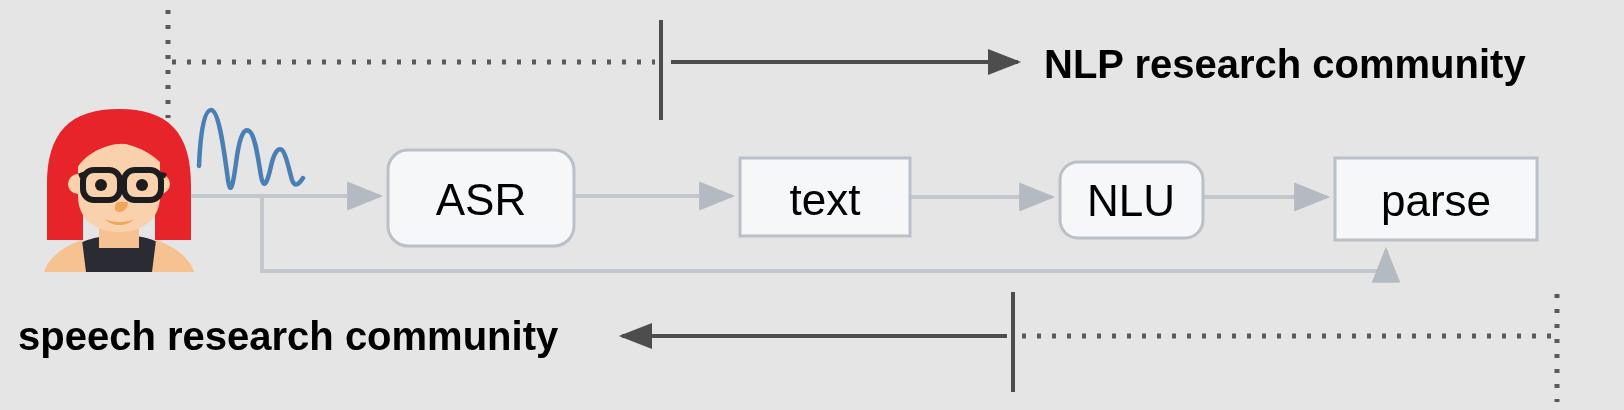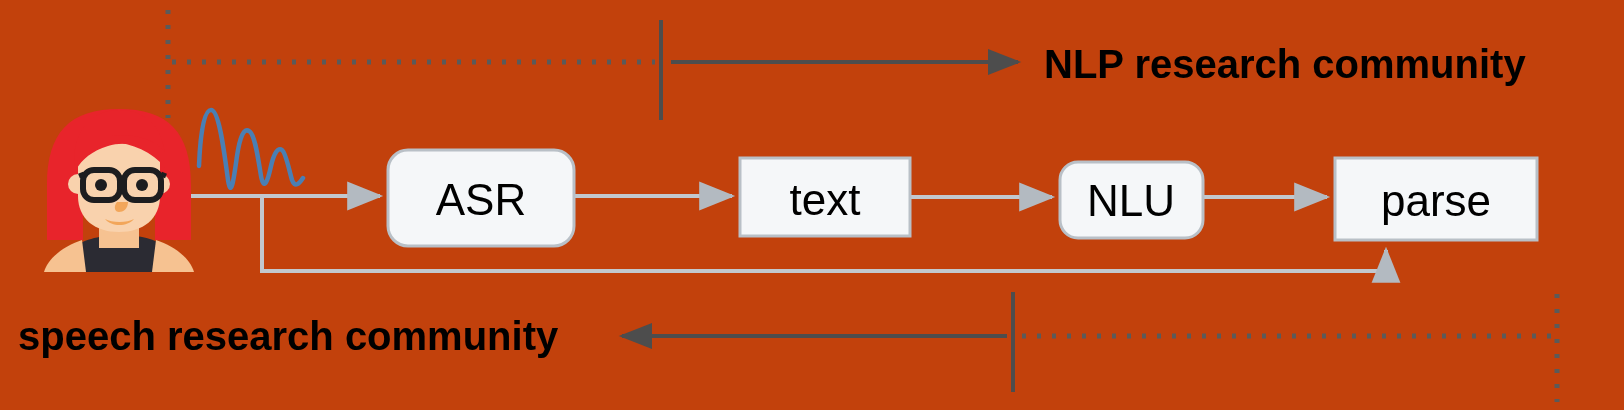--- a/index.html
+++ b/index.html
@@ -8,21 +8,21 @@
     padding: 0;
     background: #ffffff;
   }
   body {
     font-family: "Liberation Sans", sans-serif;
   }
   #canvas {
     position: relative;
     width: 1624px;
     height: 410px;
-    background: #c2410c;
+    background: #e5e5e5;
     overflow: hidden;
   }
   #diagram-svg {
     position: absolute;
     left: 0;
     top: 0;
     width: 1624px;
     height: 410px;
   }
   .node-label {

